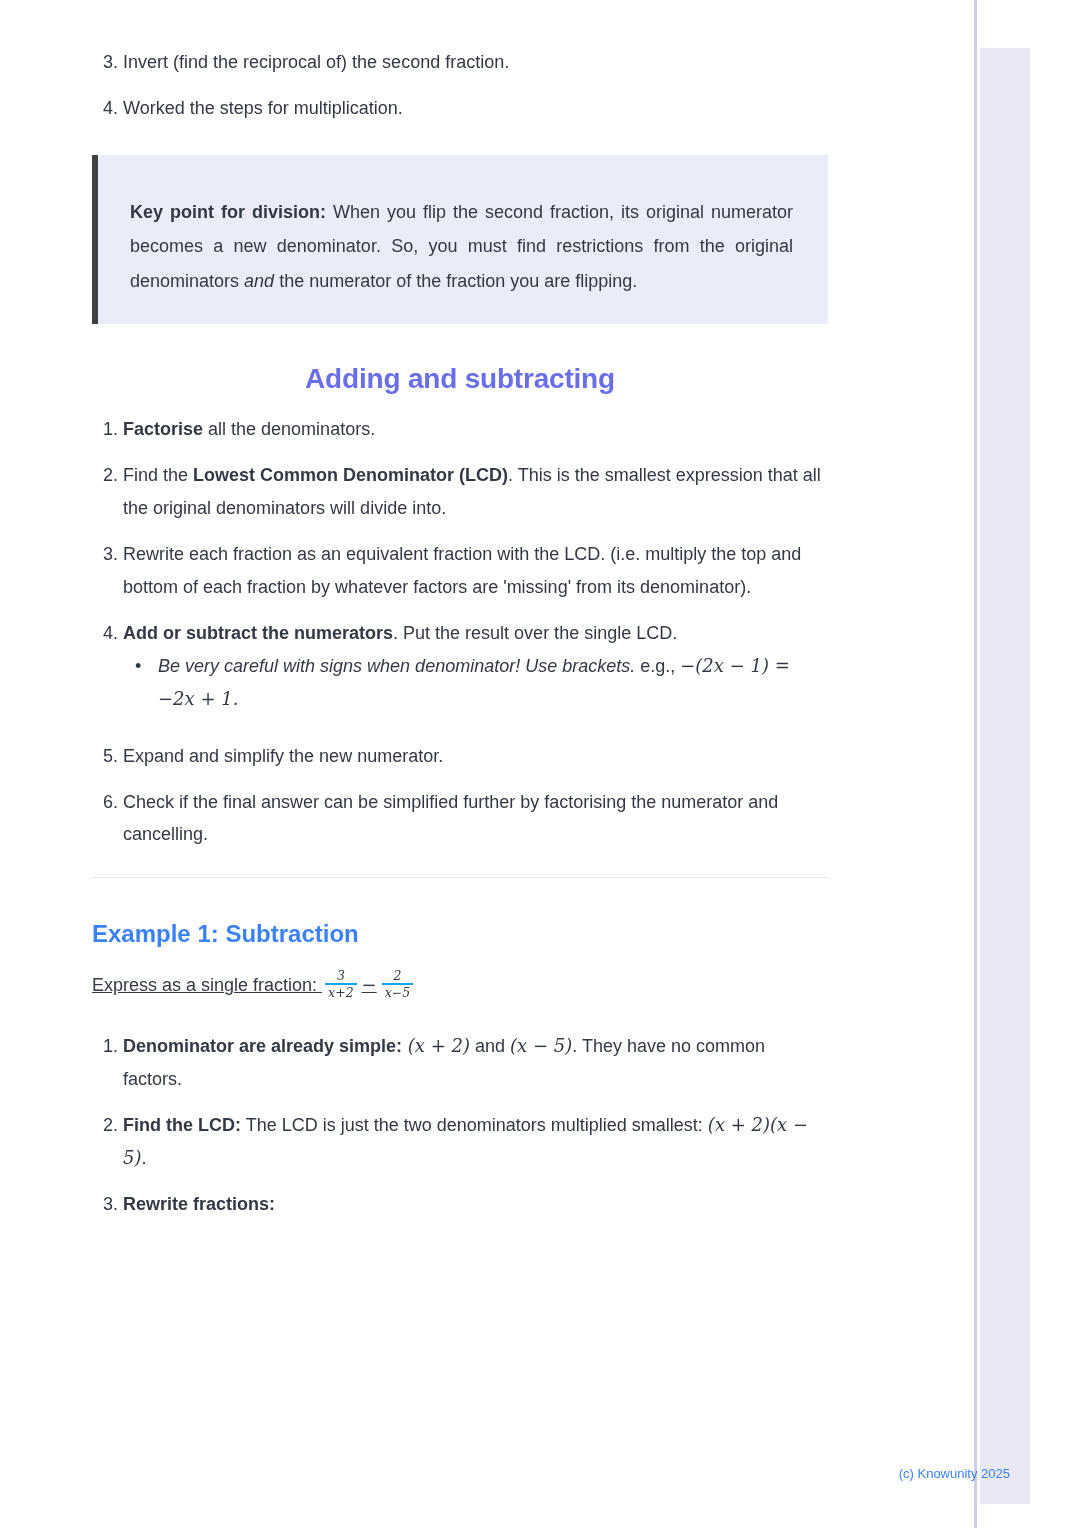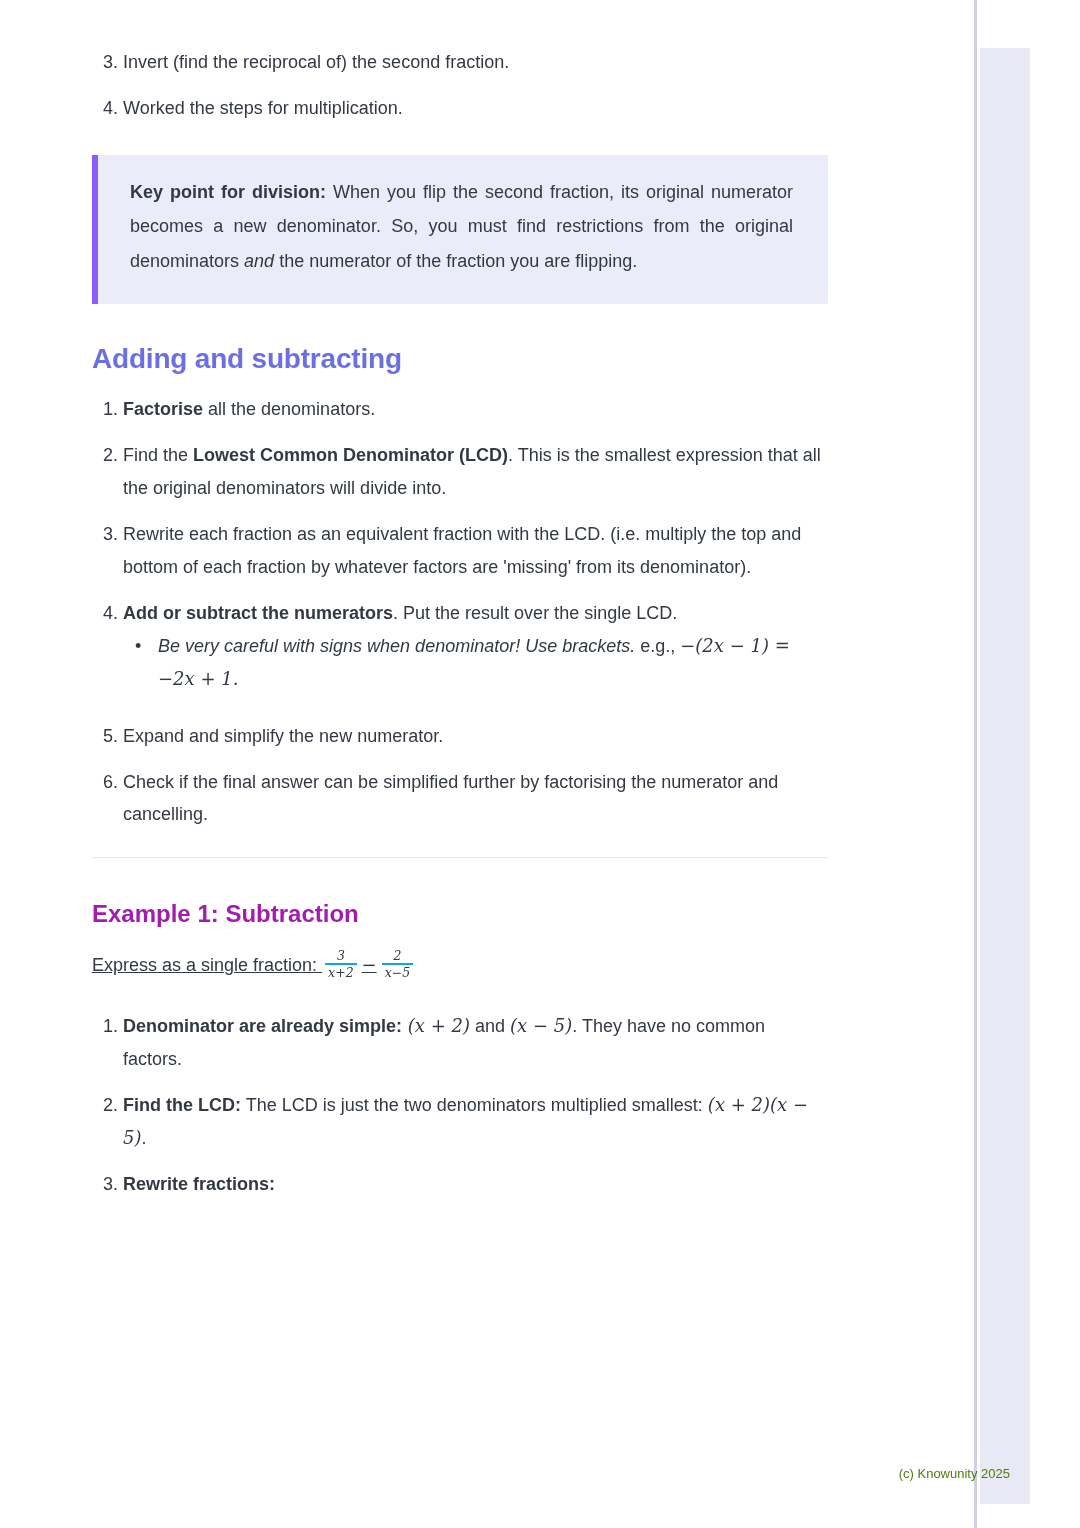--- a/index.html
+++ b/index.html
@@ -16,56 +16,56 @@
   .li { display:flex; font-size:18px; line-height:1.83; padding-left:11px; margin-bottom:13px; text-align:left; }
   .li-num { flex:0 0 auto; width:20px; }
   .li-body { flex:1 1 auto; }
   strong { font-weight:700; }
   em.it { font-style:italic; }
 
   .callout {
     margin-top:30px;
     margin-bottom:38px;
     background:#ebecfa;
-    border-left:6px solid #8b5cf6;
-    padding:20px 35px 25px 32px;
+    border-left:6px solid #404040;
+    padding:40px 35px 25px 32px;
   }
   .callout p { font-size:18px; line-height:1.92; text-align:justify; }
 
-  h2.section { font-size:28px; line-height:1.2; font-weight:700; color:#6b6fe6; margin:36px 0 18px 0; letter-spacing:-0.2px; }
+  h2.section { font-size:28px; line-height:1.2; font-weight:700; color:#6b6fe6; margin:36px 0 18px 0; letter-spacing:-0.2px;text-align:center; }
   p.intro { font-size:18px; line-height:1.83; text-align:justify; margin-bottom:22px; }
 
   .subli { display:flex; margin-top:0; margin-bottom:24px; }
   .subli .bullet-cell { flex:0 0 auto; width:23px; margin-left:12px; }
   .subli .subli-body { flex:1 1 auto; }
 
   .math { font-family:"DejaVu Serif","Liberation Serif",serif; font-style:italic; }
 
   .divider { height:1px; background:#e5e7ec; margin-top:26px; }
 
   h1.worked {
     font-size:34px; line-height:1.2; font-weight:800; color:#6b6fe6;
     margin-top:32px; padding-bottom:14px; border-bottom:3px solid #8f92ec;
     letter-spacing:-0.3px;
   }
-  h3.example { font-size:24px; line-height:1.2; font-weight:700; color:#a21caf; margin-top:42px; margin-bottom:20px; }
+  h3.example { font-size:24px; line-height:1.2; font-weight:700; color:#3b82f6; margin-top:42px; margin-bottom:20px; }
 
   p.math-line { font-size:18px; line-height:1.83; margin-bottom:28px;text-decoration:underline; }
   .frac {
     display:inline-flex; flex-direction:column; align-items:center;
     vertical-align:middle; transform:translateY(-2px);
     font-family:"DejaVu Serif","Liberation Serif",serif; font-style:italic;
     font-size:12.5px; line-height:1.2; margin:0 3px;
   }
   .fden { border-top:2px solid #0ea5e9; padding:0 3px; }
   .op { font-family:"DejaVu Serif","Liberation Serif",serif; margin:0 2px; }
 
   .edge-line { position:absolute; left:974px; top:0; width:3px; height:1528px; background:#cfcfe8; }
   .scroll-strip { position:absolute; left:980px; top:48px; width:50px; height:1456px; background:#e9e9f6; }
-  .copyright { position:absolute; right:70px; top:1466px; font-size:13px; color:#4d7c0f; z-index:5; }
+  .copyright { position:absolute; right:70px; top:1466px; font-size:13px; color:#3b82f6; z-index:5; }
 </style>
 </head>
 <body>
 
 <div class="content">
 
   <div class="li">
     <span class="li-num">3.</span>
     <span class="li-body">Invert (find the reciprocal of) the second fraction.</span>
   </div>

